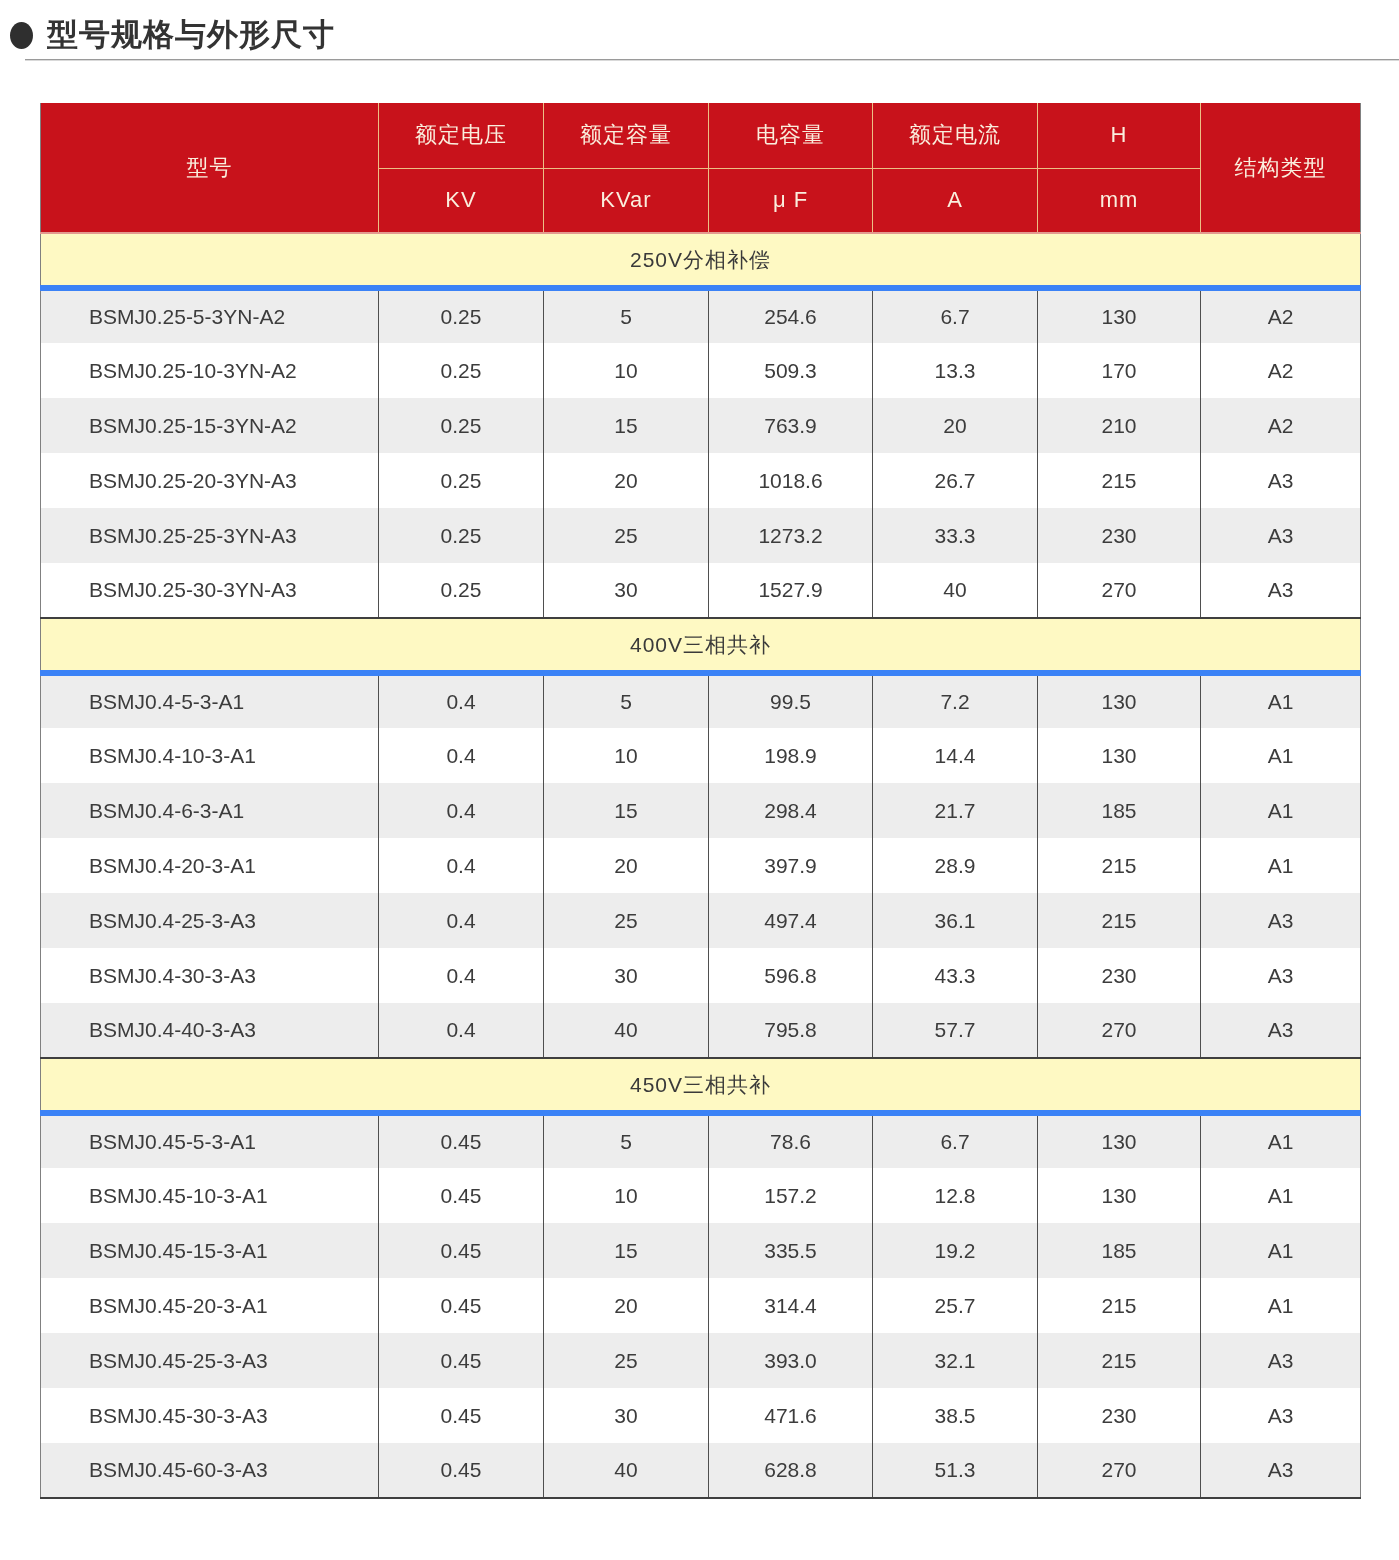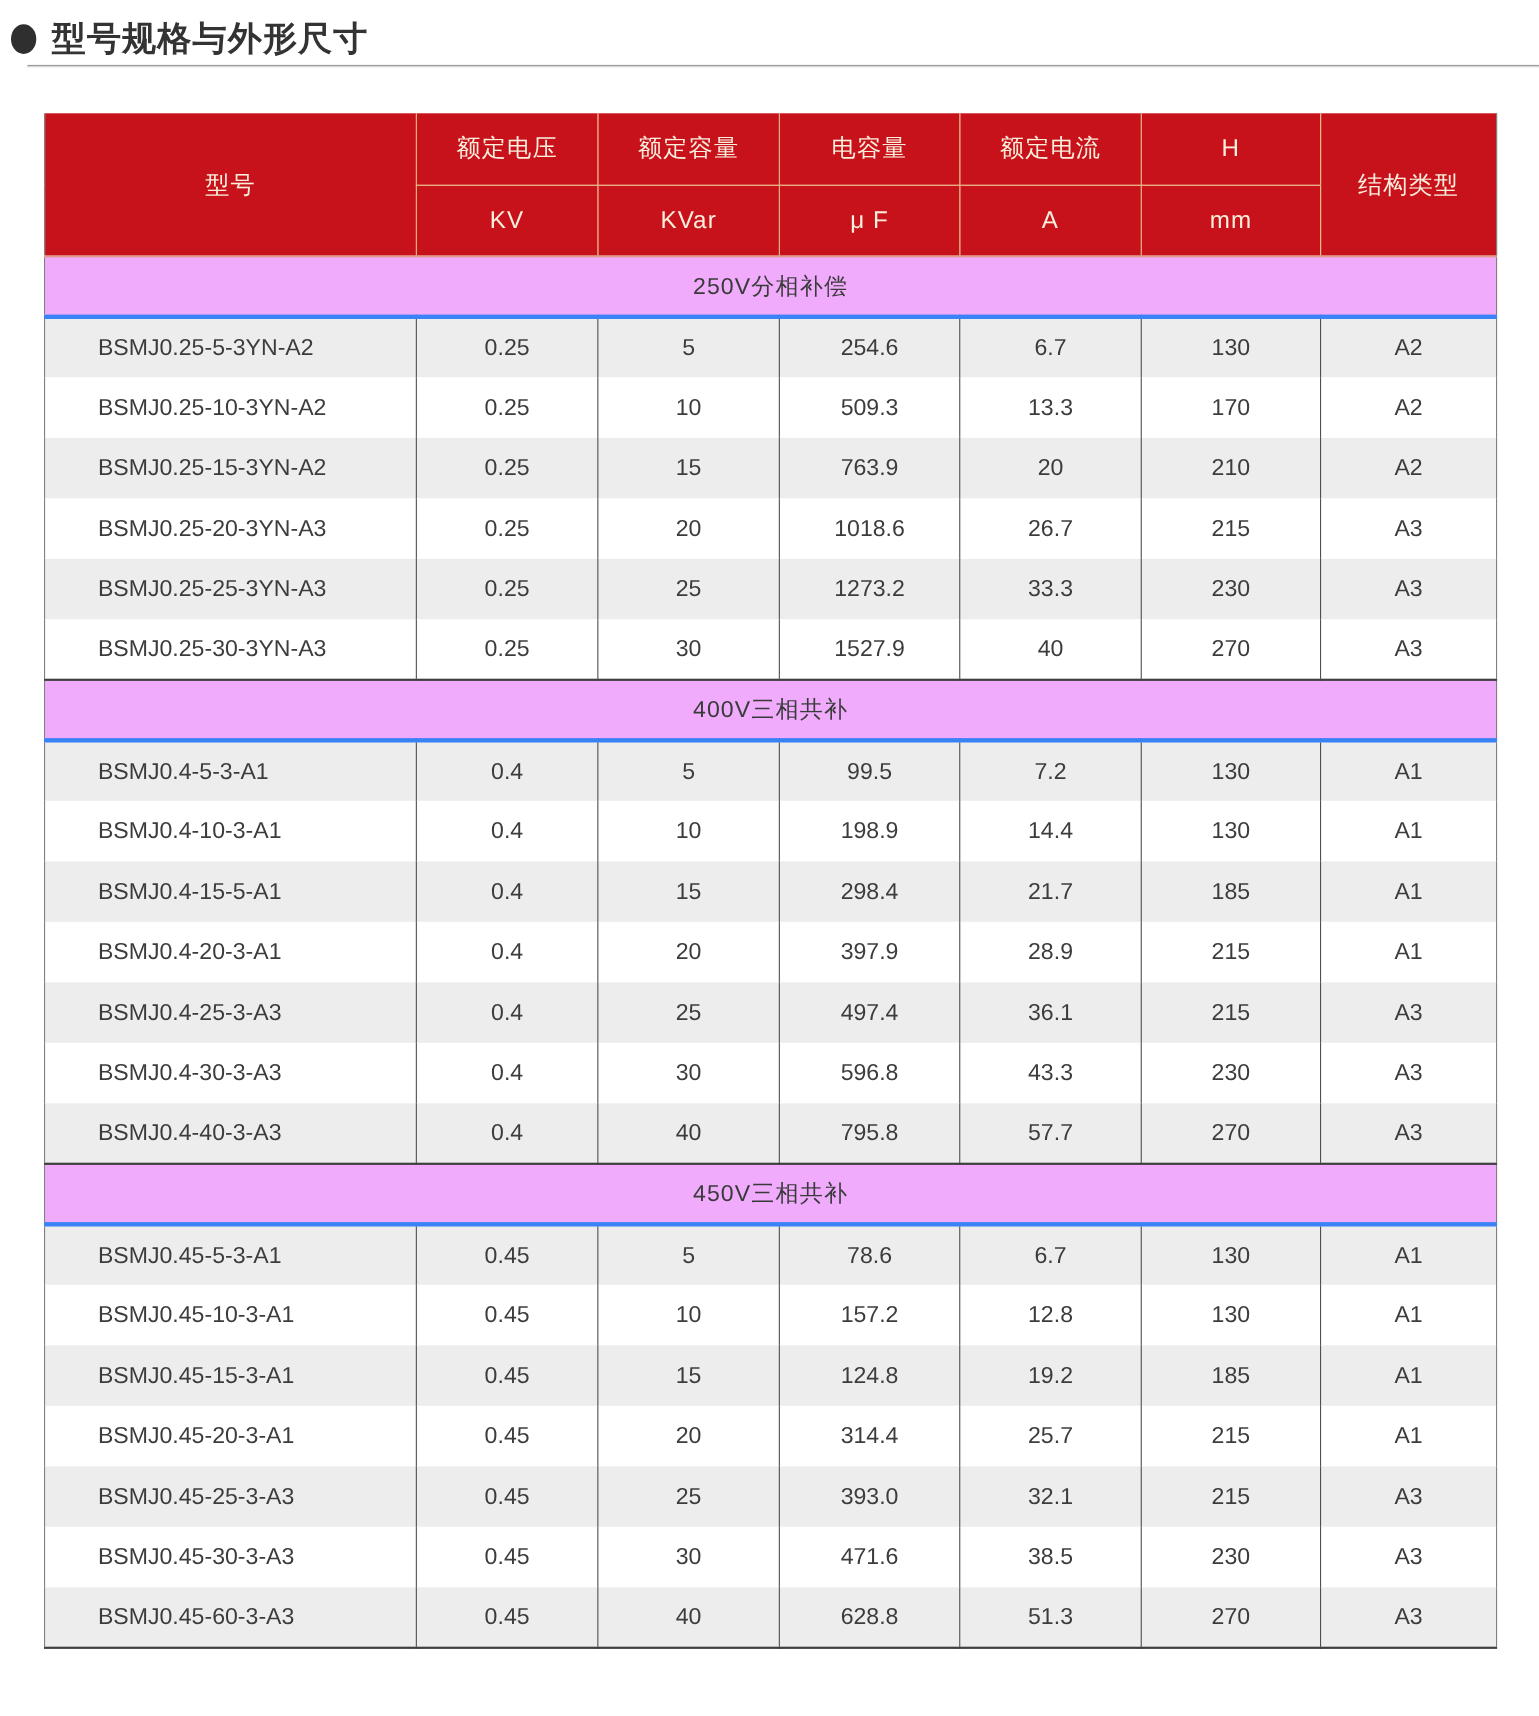--- a/index.html
+++ b/index.html
@@ -62,23 +62,23 @@
     height: 55px;
     font-size: 21px; color: #3c3c3c;
     text-align: center; vertical-align: middle;
   }
   tbody tr.data-row td { border-left: 1.5px solid #4f4f4f; }
   tbody tr.data-row td:first-child { border-left: none; }
   tbody tr.data-row.alt { background: #ededed; }
   tbody td.model-cell { text-align: left; padding-left: 48px; }
 
   tbody tr.section-row td {
-    background: #f0abfc;
+    background: #fef9c3;
     border-top: 2px solid #3f3f3f;
-    border-bottom: 4px solid #3b82f6;
+    border-bottom: 6px solid #3b82f6;
     font-size: 21px; color: #3a3a3a;
     letter-spacing: 1px;
   }
   tbody tr.section-row:first-child td {
     border-top: 2px solid #e39a90; 
   }
 </style>
 </head>
 <body>
 
@@ -191,21 +191,21 @@
         <tr class="data-row">
           <td class="model-cell">BSMJ0.4-10-3-A1</td>
           <td>0.4</td>
           <td>10</td>
           <td>198.9</td>
           <td>14.4</td>
           <td>130</td>
           <td>A1</td>
         </tr>
         <tr class="data-row alt">
-          <td class="model-cell">BSMJ0.4-15-5-A1</td>
+          <td class="model-cell">BSMJ0.4-6-3-A1</td>
           <td>0.4</td>
           <td>15</td>
           <td>298.4</td>
           <td>21.7</td>
           <td>185</td>
           <td>A1</td>
         </tr>
         <tr class="data-row">
           <td class="model-cell">BSMJ0.4-20-3-A1</td>
           <td>0.4</td>
@@ -260,21 +260,21 @@
           <td>10</td>
           <td>157.2</td>
           <td>12.8</td>
           <td>130</td>
           <td>A1</td>
         </tr>
         <tr class="data-row alt">
           <td class="model-cell">BSMJ0.45-15-3-A1</td>
           <td>0.45</td>
           <td>15</td>
-          <td>124.8</td>
+          <td>335.5</td>
           <td>19.2</td>
           <td>185</td>
           <td>A1</td>
         </tr>
         <tr class="data-row">
           <td class="model-cell">BSMJ0.45-20-3-A1</td>
           <td>0.45</td>
           <td>20</td>
           <td>314.4</td>
           <td>25.7</td>

